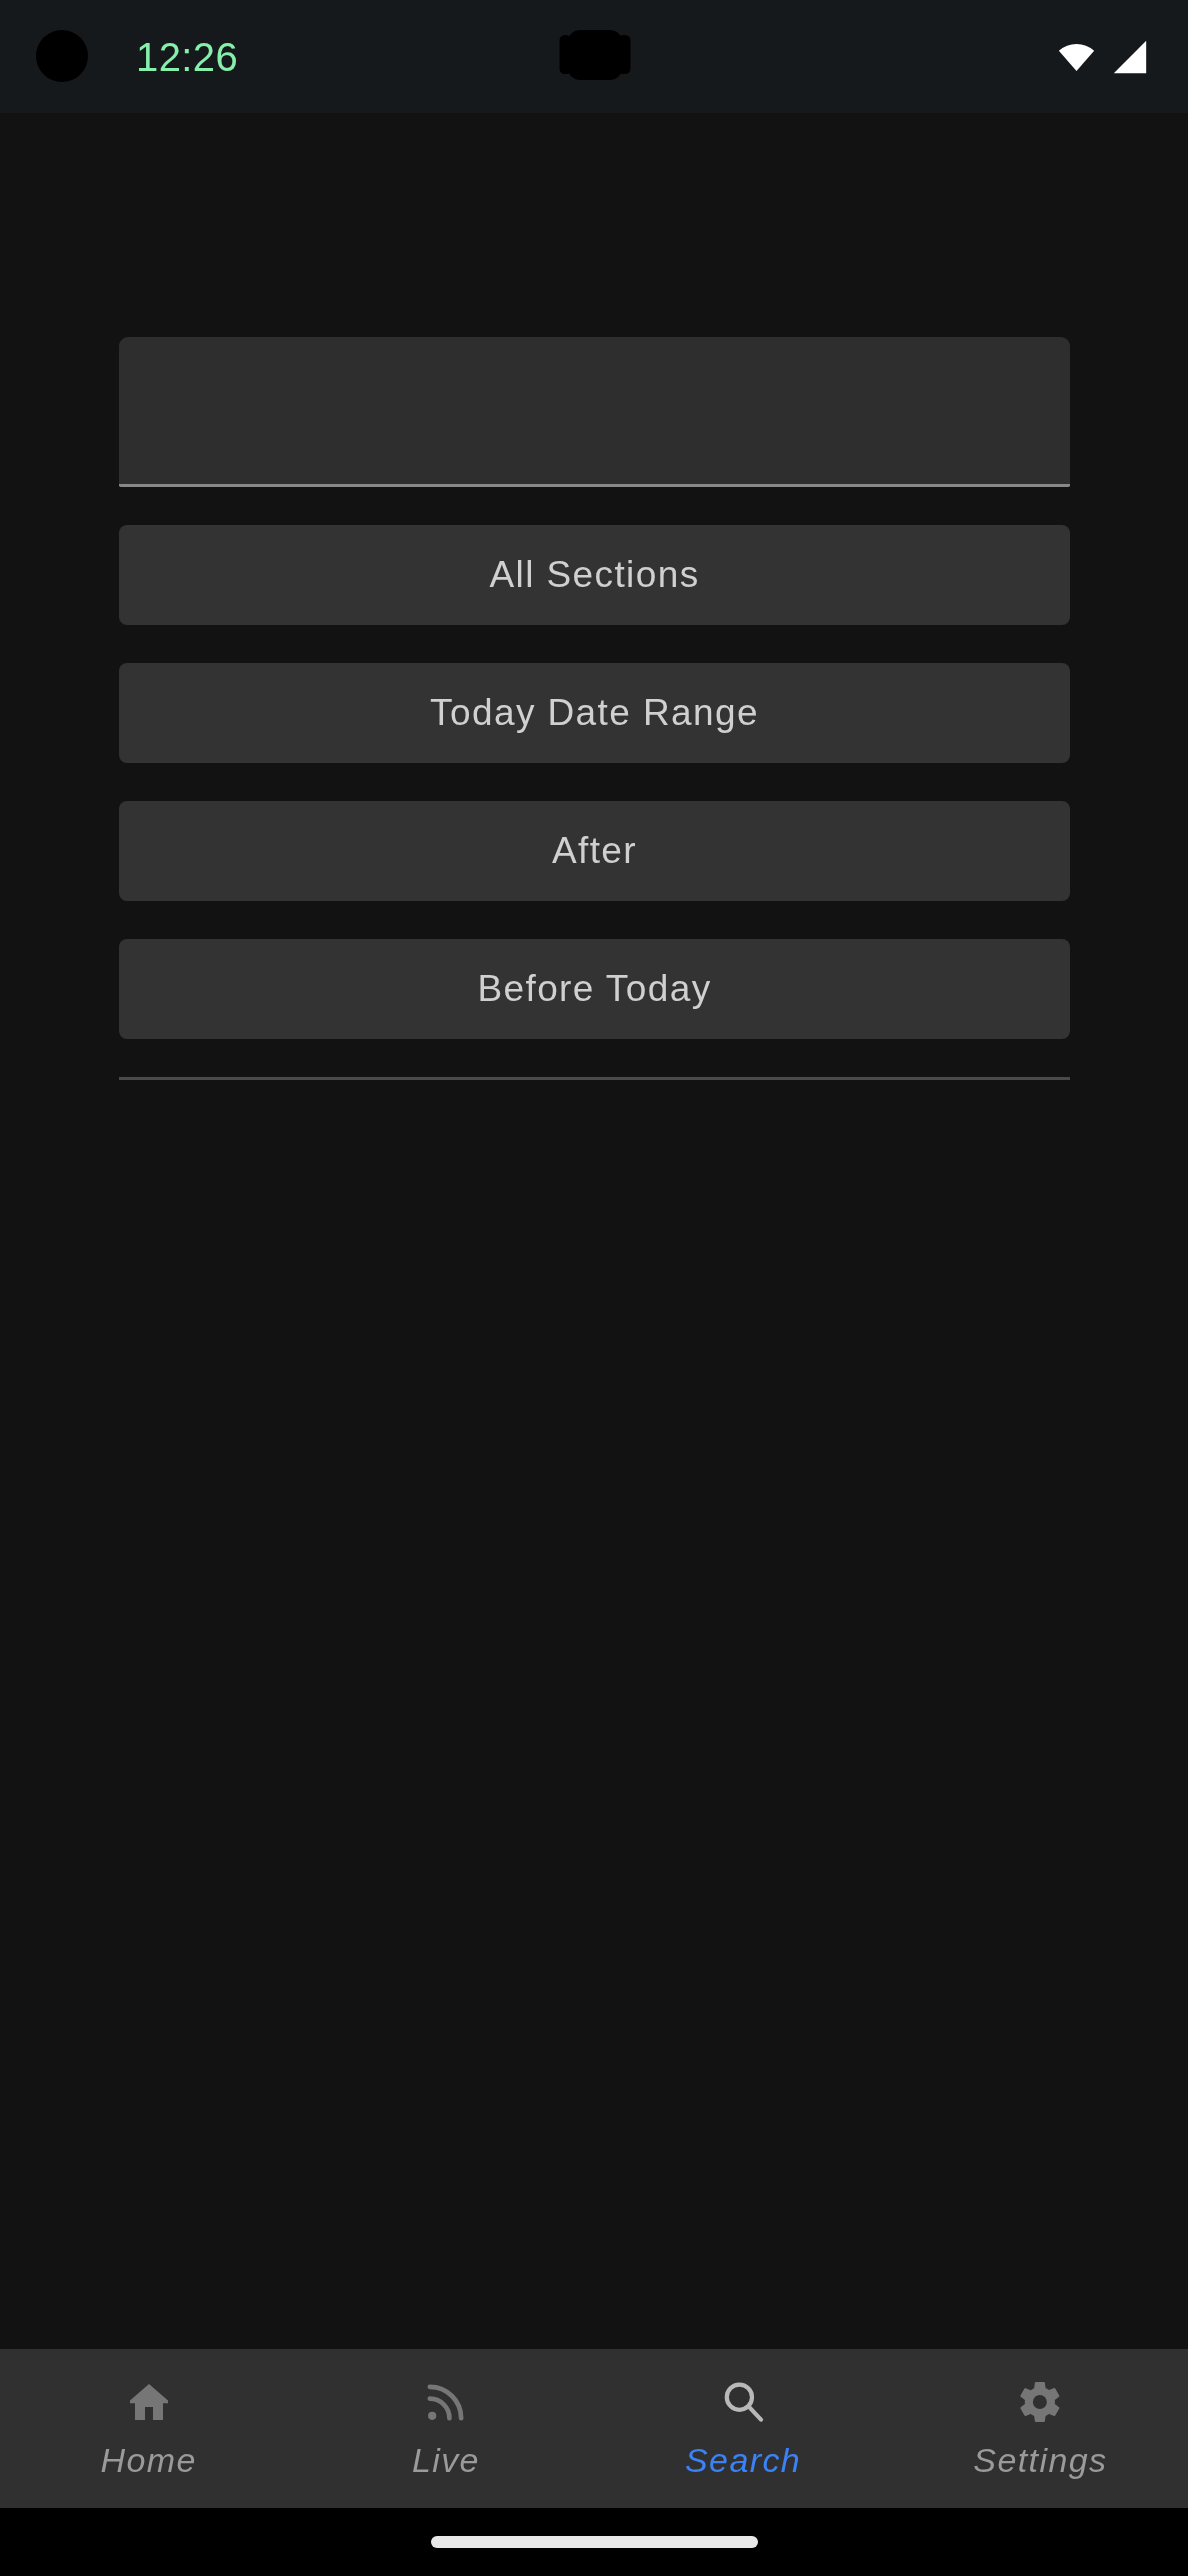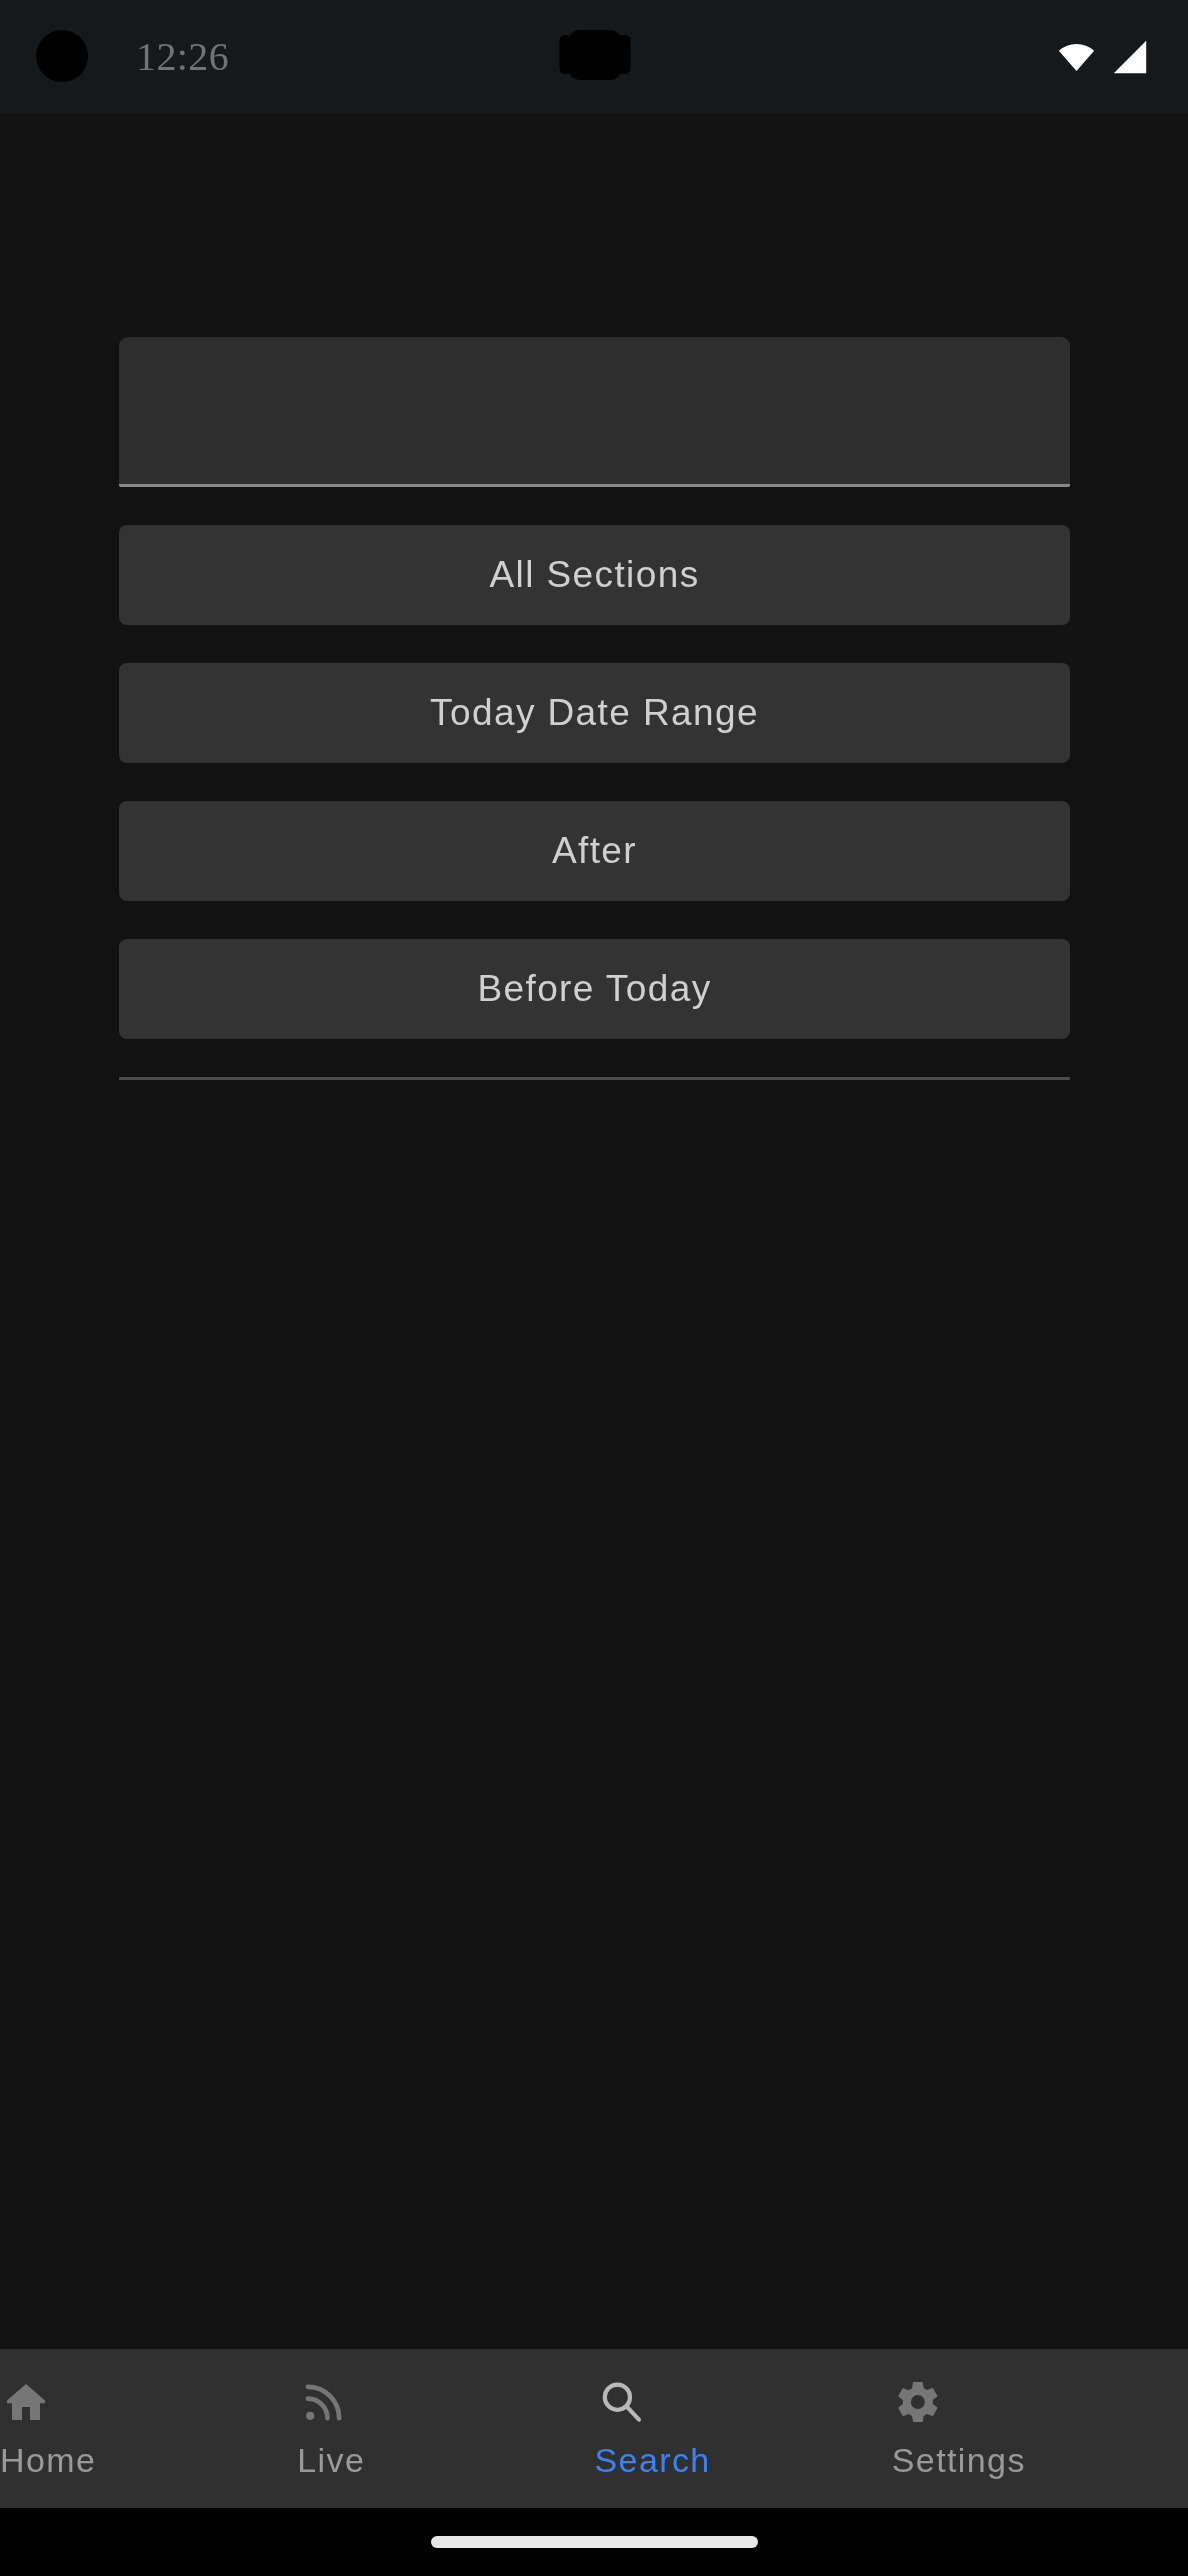--- a/index.html
+++ b/index.html
@@ -38,25 +38,24 @@
     width: 52px;
     height: 52px;
     border-radius: 50%;
     background: #000000;
   }
   .status-time {
     position: absolute;
     left: 136px;
     top: 50%;
     transform: translateY(-50%);
-    color: #737373;
+    color: #86efac;
     font-size: 40px;
     letter-spacing: 0.4px;
     line-height: 1;
-    font-family: Liberation Serif, serif;
   }
   .notch-blob {
     position: absolute;
     left: 50%;
     transform: translateX(-50%);
     top: 30px;
     width: 55px;
     height: 50px;
     background: #000000;
     border-radius: 12.5px;
@@ -144,24 +143,26 @@
     background: #303030;
     display: flex;
     align-items: center;
     justify-content: space-around;
     padding-bottom: 3.6px;
   }
   .nav-item {
     flex: 1 1 0;
     display: flex;
     flex-direction: column;
+    align-items: center;
     justify-content: center;
     gap: 15px;
     cursor: pointer;
     height: 100%;
+    font-style: italic;
   }
   .nav-icon { width: 52px; height: 52px; display:flex; align-items:center; justify-content:center; }
   .nav-icon svg { display:block; }
   .nav-label {
     font-size: 34px;
     letter-spacing: 1.4px;
     color: #9a9a9a;
     line-height: 1;
   }
   .nav-item.active .nav-label { color: #3b82f6; }

